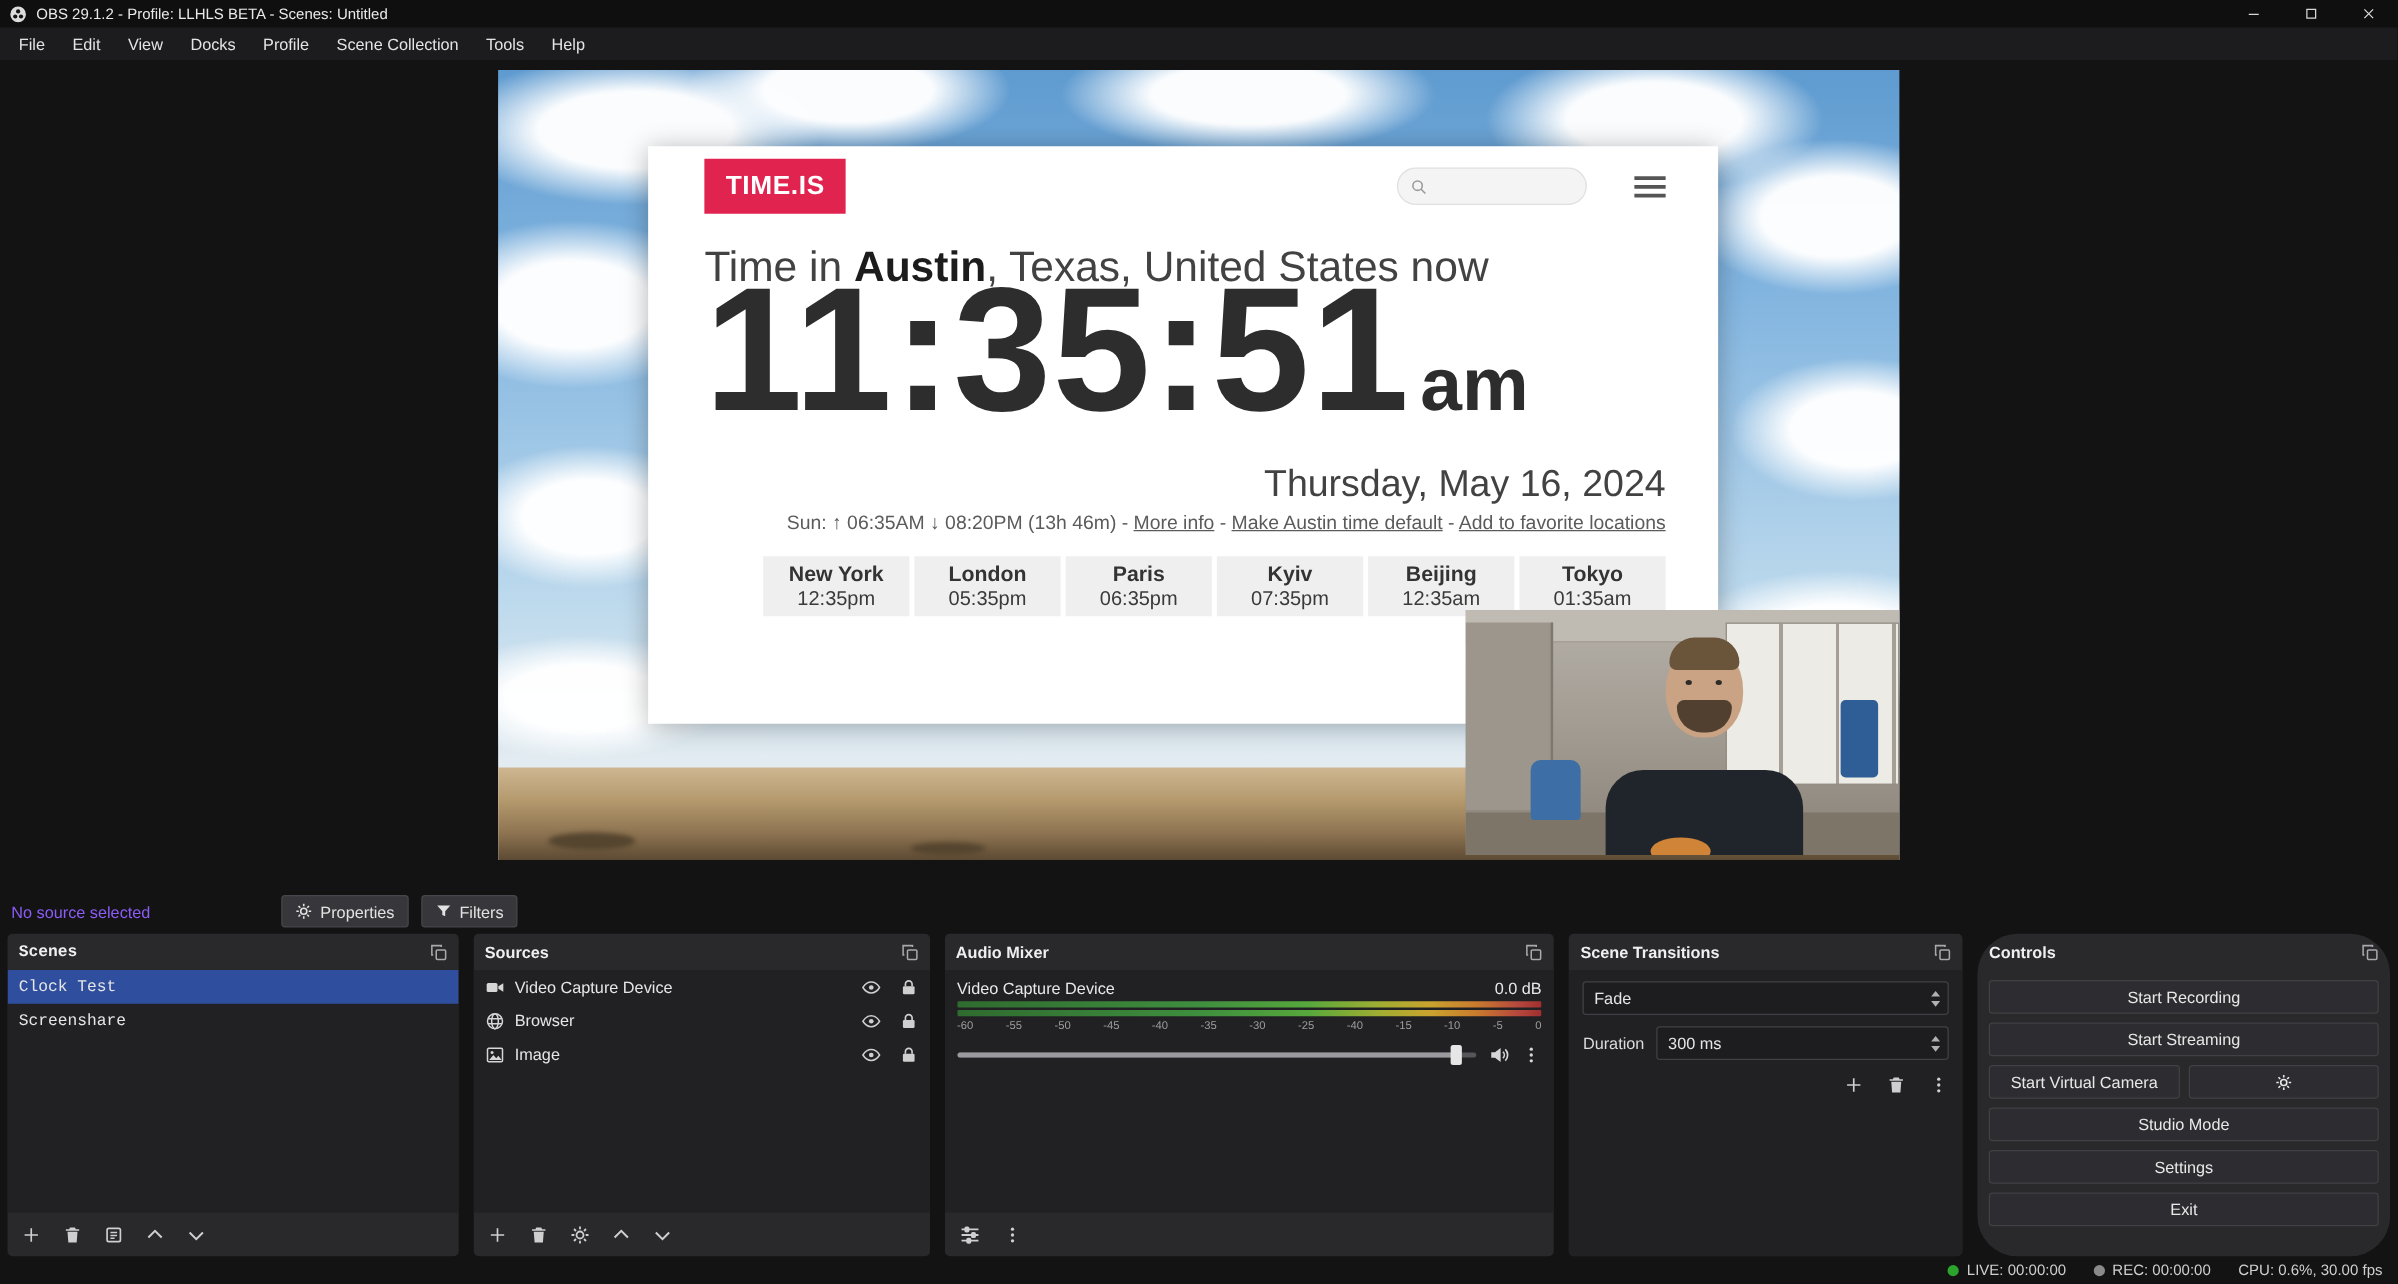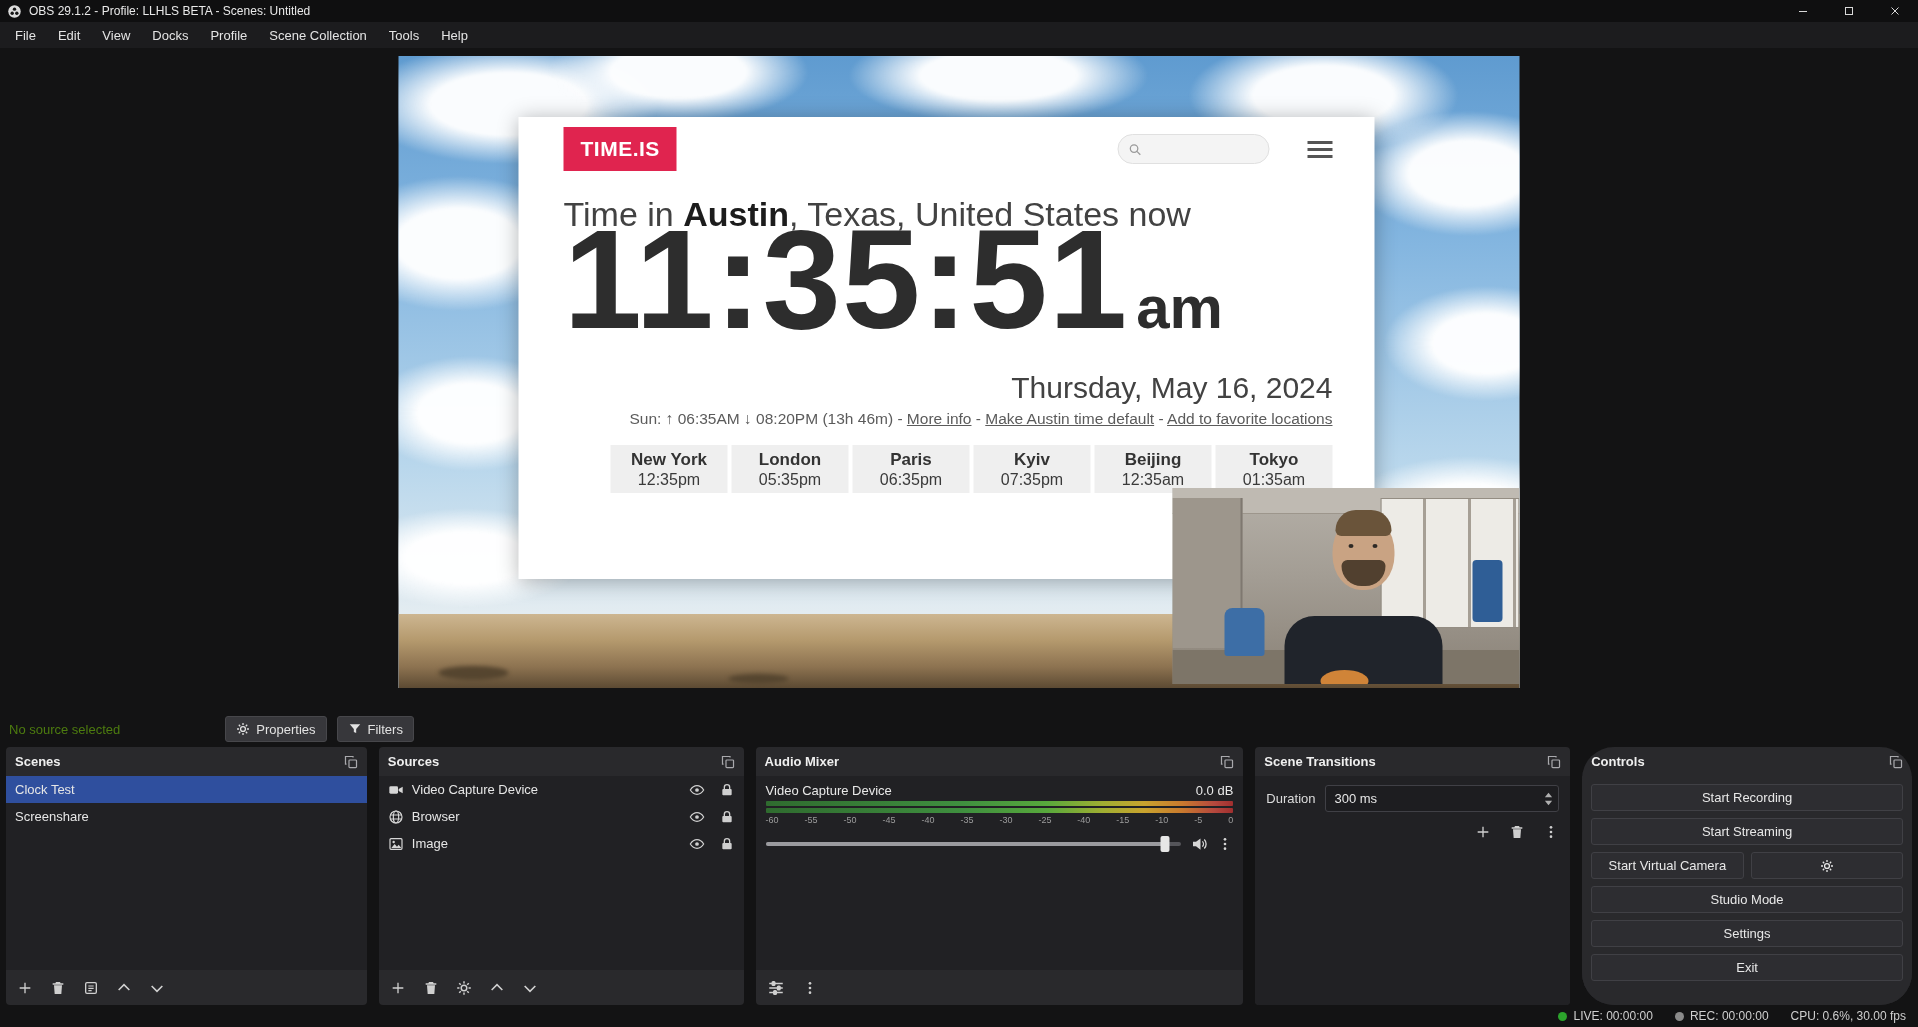--- a/index.html
+++ b/index.html
@@ -69,29 +69,29 @@
   .wc-body { position:absolute; left:112px; bottom:-6px; width:158px; height:74px; background:#20242b; border-radius:30px 30px 0 0; }
   .wc-head { position:absolute; left:160px; top:26px; width:62px; height:76px; background:#c9a383; border-radius:50% 50% 46% 46%; }
   .wc-hair { position:absolute; left:163px; top:22px; width:56px; height:26px; background:#6a543a; border-radius:28px 28px 8px 8px; }
   .wc-beard { position:absolute; left:169px; top:72px; width:44px; height:26px; background:#51402f; border-radius:6px 6px 20px 20px; }
   .wc-eye { position:absolute; width:5px; height:4px; background:#2e2a26; border-radius:50%; top:56px; }
   .e1{left:176px;} .e2{left:200px;}
   .wc-orange { position:absolute; left:148px; bottom:-8px; width:48px; height:22px; background:#d08438; border-radius:50%; }
 
   
   .source-toolbar { flex:none; height:36px; display:flex; align-items:center; padding:0 9px; gap:10px; font-size:13px; }
-  .st-status { color:#4d7c0f; margin-right:95px; }
+  .st-status { color:#8b5cf6; margin-right:95px; }
   .tool-btn { height:26px; background:#37373b; border:1px solid #47474b; border-radius:3px; display:flex; align-items:center;
               gap:6px; padding:0 10px; color:#e2e2e2; font-size:13px; font-family:inherit; }
   .tool-btn svg { width:14px; height:14px; }
 
   
   .docks { flex:none; height:258px; display:flex; gap:12px; padding:0 6px; }
   .panel { background:#29292c; border-radius:4px; display:flex; flex-direction:column; overflow:hidden; }
-  .p-scenes{width:361px;} .p-sources{width:365px;} .p-audio{width:488px;} .p-trans{width:315px;} .p-controls{width:330px;border-radius:32px;}
+  .p-scenes{width:361px;font-family:Liberation Mono, monospace;} .p-sources{width:365px;} .p-audio{width:488px;} .p-trans{width:315px;} .p-controls{width:330px;border-radius:32px;}
   .panel-h { flex:none; height:29px; display:flex; align-items:center; justify-content:space-between; padding:0 9px;
              font-size:13px; font-weight:bold; color:#efefef; }
   .popout { background:none; border:none; color:#a9a9ad; display:flex; }
   .popout svg { width:14px; height:14px; }
   .panel-body { flex:1; background:#212124; overflow:hidden; }
   .panel-t { flex:none; height:35px; display:flex; align-items:center; gap:17px; padding:0 11px; }
   .icon-btn { background:none; border:none; color:#cfcfcf; display:flex; align-items:center; padding:0; }
   .ic { width:16px; height:16px; display:block; }
   .ic-lg { width:18px; height:18px; display:block; }
 
@@ -519,20 +519,27 @@
         <button class="popout">
           <svg viewBox="0 0 16 16">
               <g fill="none" stroke="currentColor" stroke-width="1.4">
                 <rect x="5.7" y="5.7" width="8.6" height="8.6" rx="1"></rect>
                 <path d="M10.3 2.9V1.7H1.7v8.6h1.2"></path>
               </g>
             </svg>
         </button>
       </div>
       <div class="panel-body trans-body">
+        <div class="combo">
+          <span>Fade</span>
+          <svg class="arrows" viewBox="0 0 12 20">
+              <path d="M6 3l4 5H2z" fill="#b0b0b0"></path>
+              <path d="M6 17l-4-5h8z" fill="#b0b0b0"></path>
+            </svg>
+        </div>
         <div class="duration-row">
           <span>Duration</span>
           <div class="spin">
             <span>300 ms</span>
             <svg class="arrows" viewBox="0 0 12 20">
                 <path d="M6 3l4 5H2z" fill="#b0b0b0"></path>
                 <path d="M6 17l-4-5h8z" fill="#b0b0b0"></path>
               </svg>
           </div>
         </div>

